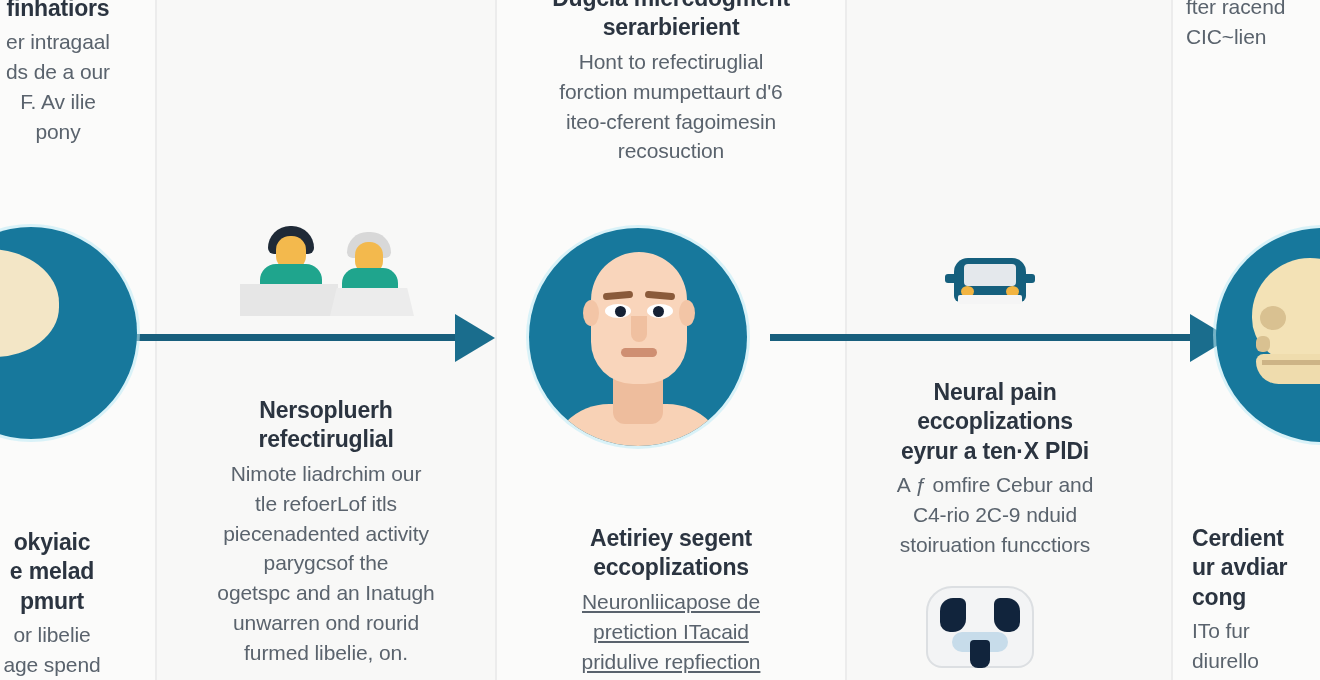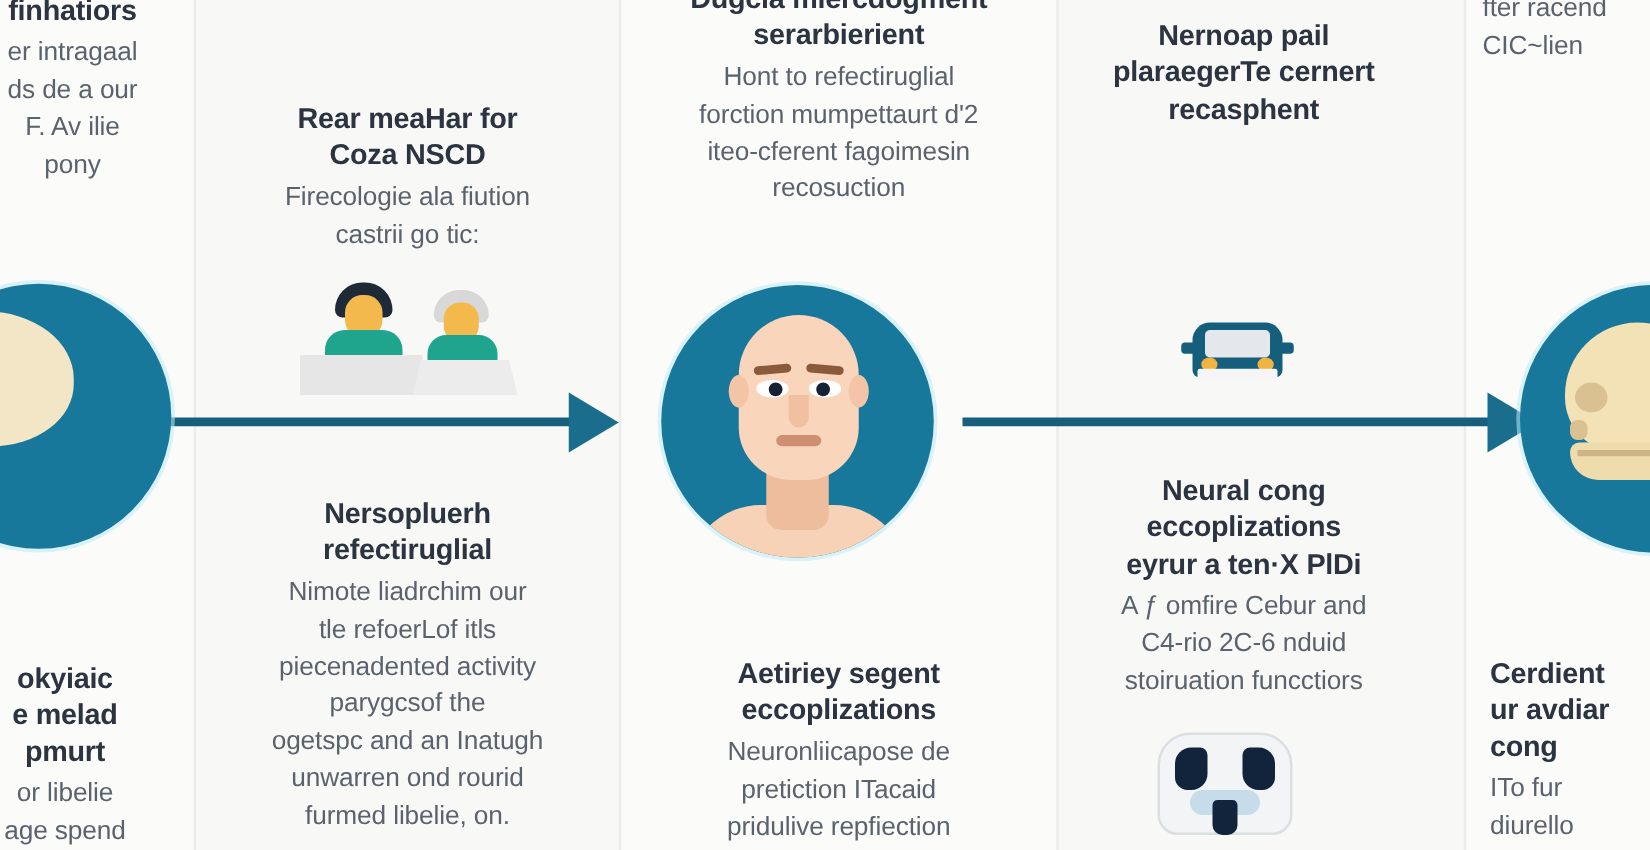--- a/index.html
+++ b/index.html
@@ -129,26 +129,20 @@
   </div>
 
   <div class="tblock blurA" style="left:-48px;top:528px;width:200px;">
     <span class="h" style="white-space:pre-line;">okyiaic
 e melad
 pmurt</span>
     <span class="b" style="white-space:pre-line;">or libelie
 age spend</span>
   </div>
 
-  <div class="tblock blurA" style="left:170px;top:80px;width:312px;">
-    <span class="h" style="white-space:pre-line;">Rear meaHar for
-Coza NSCD</span>
-    <span class="b" style="white-space:pre-line;">Firecologie ala fiution
-castrii go tic:</span>
-  </div>
 
   <div class="illo" style="left:232px;top:222px;width:188px;height:96px;">
 
     <div style="position:absolute;left:36px;top:4px;width:46px;height:28px;background:#1f2a37;border-radius:22px 22px 6px 6px;"></div>
     <div style="position:absolute;left:44px;top:14px;width:30px;height:34px;background:#f3b94d;border-radius:14px;"></div>
     <div style="position:absolute;left:28px;top:42px;width:62px;height:30px;background:#1fa58d;border-radius:16px 16px 0 0;"></div>
     <div style="position:absolute;left:8px;top:62px;width:98px;height:32px;background:#e6e6e6;"></div>
 
     <div style="position:absolute;left:115px;top:10px;width:44px;height:26px;background:#d8d8d8;border-radius:21px 21px 6px 6px;"></div>
     <div style="position:absolute;left:123px;top:20px;width:28px;height:32px;background:#f3b94d;border-radius:13px;"></div>
@@ -166,21 +160,21 @@
 parygcsof the
 ogetspc and an Inatugh
 unwarren ond rourid
 furmed libelie, on.</span>
   </div>
 
   <div class="tblock blurB" style="left:508px;top:-16px;width:326px;">
     <span class="h" style="white-space:pre-line;">Dugcia miercdogment
 serarbierient</span>
     <span class="b" style="white-space:pre-line;">Hont to refectiruglial
-forction mumpettaurt d'2
+forction mumpettaurt d'6
 iteo-cferent fagoimesin
 recosuction</span>
   </div>
 
   <div class="circle" style="left:529px;top:228px;width:218px;height:218px;">
 
     <div class="faceSkin" style="left:20px;top:176px;width:178px;height:90px;border-radius:60px 60px 0 0;background:#f8d2b6;"></div>
     <div class="faceSkin" style="left:84px;top:140px;width:50px;height:56px;background:#eebd9d;border-radius:12px;"></div>
 
     <div class="faceSkin" style="left:62px;top:24px;width:96px;height:132px;background:#f9d5bb;border-radius:48px 48px 42px 42px;"></div>
@@ -197,47 +191,44 @@
     <div style="position:absolute;left:124px;top:78px;width:11px;height:11px;background:#152134;border-radius:50%;"></div>
 
     <div style="position:absolute;left:102px;top:88px;width:16px;height:26px;background:#f0c0a0;border-radius:0 0 8px 8px;"></div>
 
     <div style="position:absolute;left:92px;top:120px;width:36px;height:9px;background:#cf8f72;border-radius:5px;"></div>
   </div>
 
   <div class="tblock blurB" style="left:508px;top:524px;width:326px;">
     <span class="h" style="white-space:pre-line;">Aetiriey segent
 eccoplizations</span>
-    <span class="b" style="white-space:pre-line;">Neuronliicapose de
+    <span class="b" style="white-space:pre-line;text-decoration:underline;">Neuronliicapose de
 pretiction ITacaid
 pridulive repfiection</span>
   </div>
 
   <div class="tblock blurB" style="left:832px;top:14px;width:326px;">
-    <span class="h" style="white-space:pre-line;">Nernoap pail
-plaraegerTe cernert
-recasphent</span>
   </div>
 
   <div class="illo" style="left:944px;top:254px;width:92px;height:56px;">
     <div style="position:absolute;left:10px;top:4px;width:72px;height:44px;background:#155f7d;border-radius:14px 14px 6px 6px;"></div>
     <div style="position:absolute;left:20px;top:10px;width:52px;height:22px;background:#e4e8ec;border-radius:4px;"></div>
     <div style="position:absolute;left:1px;top:20px;width:12px;height:9px;background:#155f7d;border-radius:3px;"></div>
     <div style="position:absolute;left:79px;top:20px;width:12px;height:9px;background:#155f7d;border-radius:3px;"></div>
     <div style="position:absolute;left:17px;top:32px;width:13px;height:11px;background:#f2b441;border-radius:50%;"></div>
     <div style="position:absolute;left:62px;top:32px;width:13px;height:11px;background:#f2b441;border-radius:50%;"></div>
     <div style="position:absolute;left:14px;top:41px;width:64px;height:9px;background:#f5f5f5;border-radius:2px;"></div>
   </div>
 
   <div class="tblock blurB" style="left:832px;top:378px;width:326px;">
-    <span class="h" style="white-space:pre-line;">Neural cong
+    <span class="h" style="white-space:pre-line;">Neural pain
 eccoplizations
 eyrur a ten·X PlDi</span>
     <span class="b" style="white-space:pre-line;">A ƒ omfire Cebur and
-C4-rio 2C-6 nduid
+C4-rio 2C-9 nduid
 stoiruation funcctiors</span>
   </div>
 
   <div class="illo" style="left:922px;top:584px;width:116px;height:92px;">
     <div style="position:absolute;left:4px;top:2px;width:108px;height:82px;background:#f3f4f5;border:2px solid #dcdfe2;border-radius:26px 26px 16px 16px;"></div>
     <div style="position:absolute;left:18px;top:14px;width:26px;height:34px;background:#11243c;border-radius:13px 6px 13px 10px;"></div>
     <div style="position:absolute;left:72px;top:14px;width:26px;height:34px;background:#11243c;border-radius:6px 13px 10px 13px;"></div>
     <div style="position:absolute;left:30px;top:48px;width:56px;height:20px;background:#c7dcea;border-radius:10px;"></div>
     <div style="position:absolute;left:48px;top:56px;width:20px;height:28px;background:#11243c;border-radius:4px 4px 8px 8px;"></div>
   </div>

